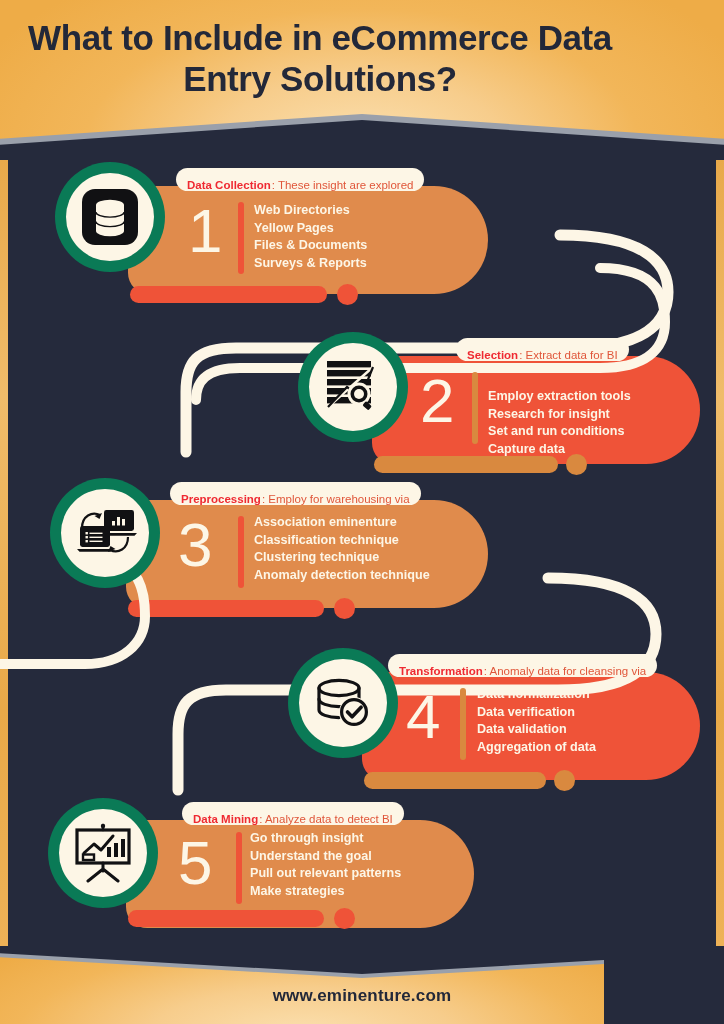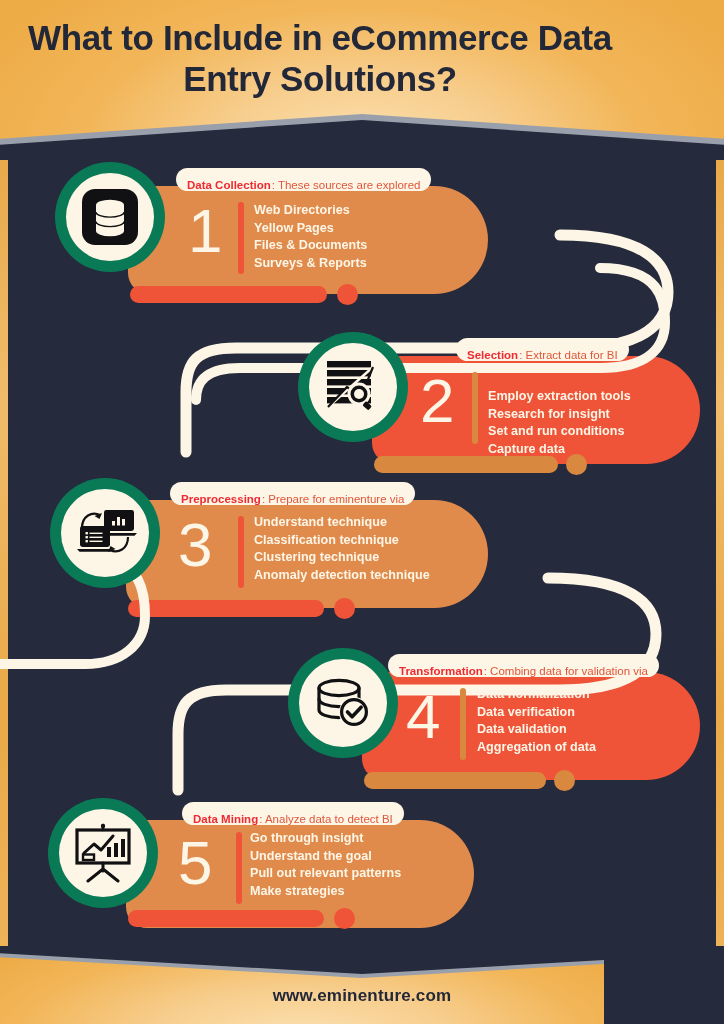--- a/index.html
+++ b/index.html
@@ -221,21 +221,21 @@
 
   <div class="steps">
 
     <div class="step" style="left:0;top:0;">
       <div class="card c-orange" style="left:128px;top:186px;width:360px;"></div>
       <div class="bottombar b-red" style="left:130px;top:286px;width:197px;"></div>
       <div class="bottomdot d-red" style="left:337px;top:284px;"></div>
 
       <div class="badge" style="left:176px;top:168px;">
         <b>Data Collection</b>
-          <span>: These sources are explored</span>
+          <span>: These insight are explored</span>
       </div>
 
       <div class="num" style="left:188px;top:200px;">1</div>
       <div class="accent a-red" style="left:238px;top:202px;"></div>
       <div class="items" style="left:254px;top:202px;">
         <div>Web Directories</div>
         <div>Yellow Pages</div>
         <div>Files &amp; Documents</div>
         <div>Surveys &amp; Reports</div>
       </div>
@@ -295,27 +295,27 @@
       </div>
     </div>
 
     <div class="step" style="left:0;top:0;">
       <div class="card c-orange" style="left:126px;top:500px;width:362px;"></div>
       <div class="bottombar b-red" style="left:128px;top:600px;width:196px;"></div>
       <div class="bottomdot d-red" style="left:334px;top:598px;"></div>
 
       <div class="badge" style="left:170px;top:482px;">
         <b>Preprocessing</b>
-          <span>: Prepare for eminenture via</span>
+          <span>: Employ for warehousing via</span>
       </div>
 
       <div class="num" style="left:178px;top:514px;">3</div>
       <div class="accent a-red" style="left:238px;top:516px;"></div>
       <div class="items" style="left:254px;top:514px;">
-        <div>Understand technique</div>
+        <div>Association eminenture</div>
         <div>Classification technique</div>
         <div>Clustering technique</div>
         <div>Anomaly detection technique</div>
       </div>
 
       <div class="iconwrap" style="left:50px;top:478px;">
         <div class="iconinner">
           <svg width="66" height="58" viewBox="0 0 66 58">
 
             <rect x="32" y="6" width="30" height="21" rx="2.4" fill="#111113"></rect>
@@ -349,21 +349,21 @@
       </div>
     </div>
 
     <div class="step" style="left:0;top:0;">
       <div class="card c-red" style="left:362px;top:672px;width:338px;"></div>
       <div class="bottombar b-orange" style="left:364px;top:772px;width:182px;"></div>
       <div class="bottomdot d-orange" style="left:554px;top:770px;"></div>
 
       <div class="badge" style="left:388px;top:654px;">
         <b>Transformation</b>
-          <span>: Combing data for validation via</span>
+          <span>: Anomaly data for cleansing via</span>
       </div>
 
       <div class="num" style="left:406px;top:686px;">4</div>
       <div class="accent a-orange" style="left:460px;top:688px;"></div>
       <div class="items" style="left:477px;top:686px;">
         <div>Data normalization</div>
         <div>Data verification</div>
         <div>Data validation</div>
         <div>Aggregation of data</div>
       </div>

